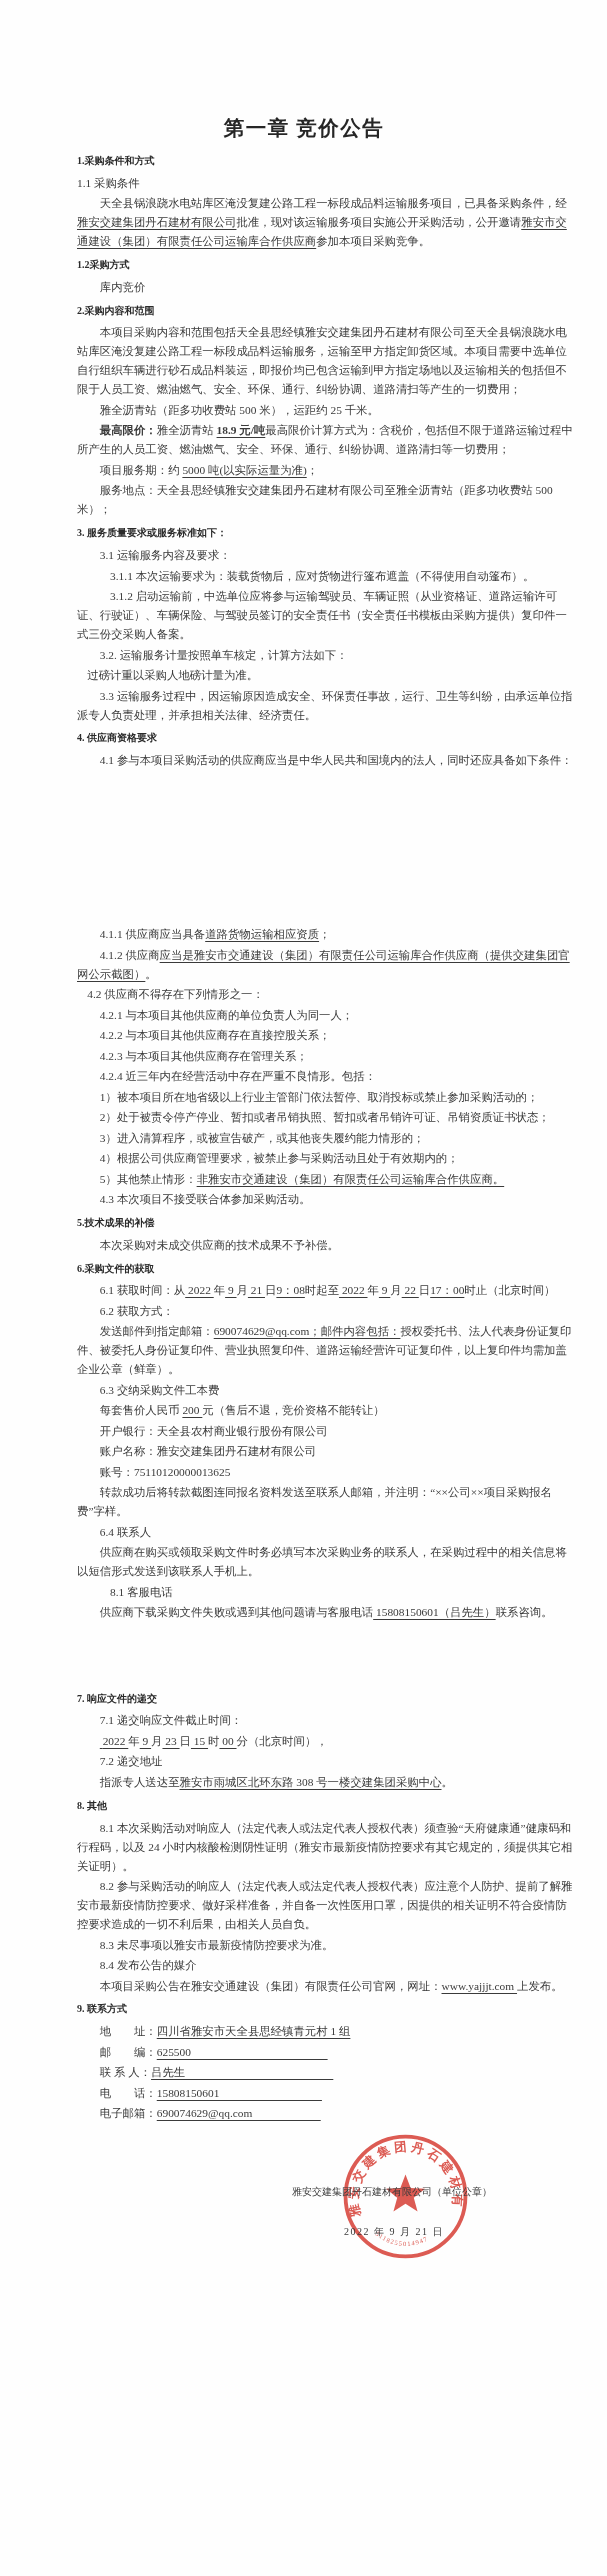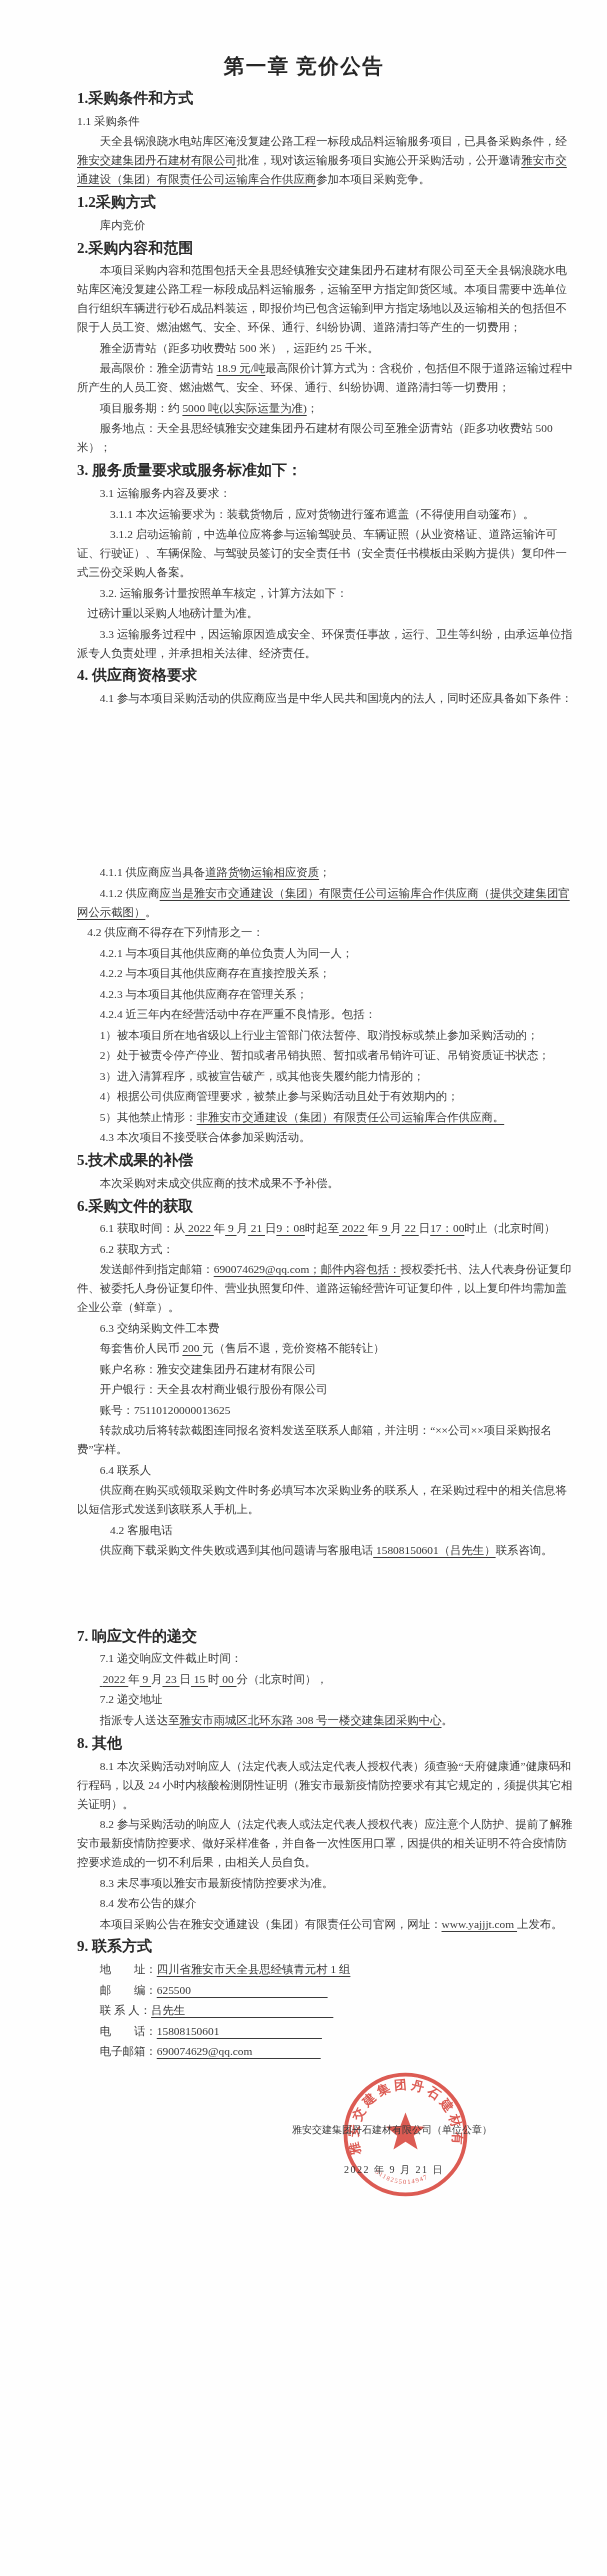--- a/index.html
+++ b/index.html
@@ -9,31 +9,31 @@
     margin:0 auto;
     background:#fefefe;
     overflow:hidden;
     font-family:"Liberation Serif","DejaVu Serif",serif;
     color:#3a3a3a;
   }
   .content{padding:0 33px 0 77px;}
   .doc-title{
     text-align:center;
     font-size:20.5px;font-weight:bold;color:#262626;
-    padding-top:52px;margin:0 0 9px 0;
+    padding-top:114px;margin:0 0 9px 0;
     letter-spacing:1.5px;
   }
   p{margin:1.5px 0;font-size:11.4px;line-height:19px;}
-  p.h{font-weight:bold;font-size:15px;color:#2b2b2b;margin:3.8px 0;}
+  p.h{font-weight:bold;font-size:10px;color:#2b2b2b;margin:3.8px 0;}
   p.plain{text-indent:0;}
   p.b0{text-indent:0.9em;}
   p.b1{text-indent:2em;}
   p.b2{text-indent:2.9em;}
   .u{text-decoration:underline;text-underline-offset:3px;text-decoration-thickness:0.8px;white-space:pre-wrap;}
-  .b{font-weight:normal;}
+  .b{font-weight:bold;}
   .gap{width:100%;}
   .sig{position:relative;height:403px;margin-top:6px;}
   .sig-line{position:absolute;font-size:10px;color:#3a3a3a;white-space:nowrap;}
   .sig-company{left:215px;top:56px;}
   .sig-date{left:267px;top:96px;letter-spacing:1.5px;}
   .seal{position:absolute;left:264px;top:3px;opacity:0.88;}
 </style>
 </head>
 <body>
 
@@ -75,27 +75,27 @@
       <p class="b1">5）其他禁止情形：<span class="u">非雅安市交通建设（集团）有限责任公司运输库合作供应商。</span></p>
       <p class="b1">4.3 本次项目不接受联合体参加采购活动。</p>
       <p class="h">5.技术成果的补偿</p>
       <p class="b1">本次采购对未成交供应商的技术成果不予补偿。</p>
       <p class="h">6.采购文件的获取</p>
       <p class="b1">6.1 获取时间：从<span class="u"> 2022 </span>年<span class="u"> 9 </span>月<span class="u"> 21 </span>日<span class="u">9：08</span>时起至<span class="u"> 2022 </span>年<span class="u"> 9 </span>月<span class="u"> 22 </span>日<span class="u">17：00</span>时止（北京时间）</p>
       <p class="b1">6.2 获取方式：</p>
       <p class="b1">发送邮件到指定邮箱：<span class="u">690074629@qq.com；邮件内容包括：</span>授权委托书、法人代表身份证复印件、被委托人身份证复印件、营业执照复印件、道路运输经营许可证复印件，以上复印件均需加盖企业公章（鲜章）。</p>
       <p class="b1">6.3 交纳采购文件工本费</p>
       <p class="b1">每套售价人民币 <span class="u">200 </span>元（售后不退，竞价资格不能转让）</p>
+      <p class="b1">开户银行：天全县农村商业银行股份有限公司</p>
       <p class="b1">账户名称：雅安交建集团丹石建材有限公司</p>
-      <p class="b1">开户银行：天全县农村商业银行股份有限公司</p>
       <p class="b1">账号：75110120000013625</p>
       <p class="b1">转款成功后将转款截图连同报名资料发送至联系人邮箱，并注明：“××公司××项目采购报名费”字样。</p>
       <p class="b1">6.4 联系人</p>
       <p class="b1">供应商在购买或领取采购文件时务必填写本次采购业务的联系人，在采购过程中的相关信息将以短信形式发送到该联系人手机上。</p>
-      <p class="b2">4.2 客服电话</p>
+      <p class="b2">8.1 客服电话</p>
       <p class="b1">供应商下载采购文件失败或遇到其他问题请与客服电话<span class="u"> 15808150601（吕先生）</span>联系咨询。</p>
       <div class="gap" style="height: 61px;"></div>
       <p class="h">7. 响应文件的递交</p>
       <p class="b1">7.1 递交响应文件截止时间：</p>
       <p class="b1"><span class="u"> 2022 </span>年<span class="u"> 9 </span>月<span class="u"> 23 </span>日<span class="u"> 15 </span>时<span class="u"> 00 </span>分（北京时间），</p>
       <p class="b1">7.2 递交地址</p>
       <p class="b1">指派专人送达至<span class="u">雅安市雨城区北环东路 308 号一楼交建集团采购中心</span>。</p>
       <p class="h">8. 其他</p>
       <p class="b1">8.1 本次采购活动对响应人（法定代表人或法定代表人授权代表）须查验“天府健康通”健康码和行程码，以及 24 小时内核酸检测阴性证明（雅安市最新疫情防控要求有其它规定的，须提供其它相关证明）。</p>
       <p class="b1">8.2 参与采购活动的响应人（法定代表人或法定代表人授权代表）应注意个人防护、提前了解雅安市最新疫情防控要求、做好采样准备，并自备一次性医用口罩，因提供的相关证明不符合疫情防控要求造成的一切不利后果，由相关人员自负。</p>

